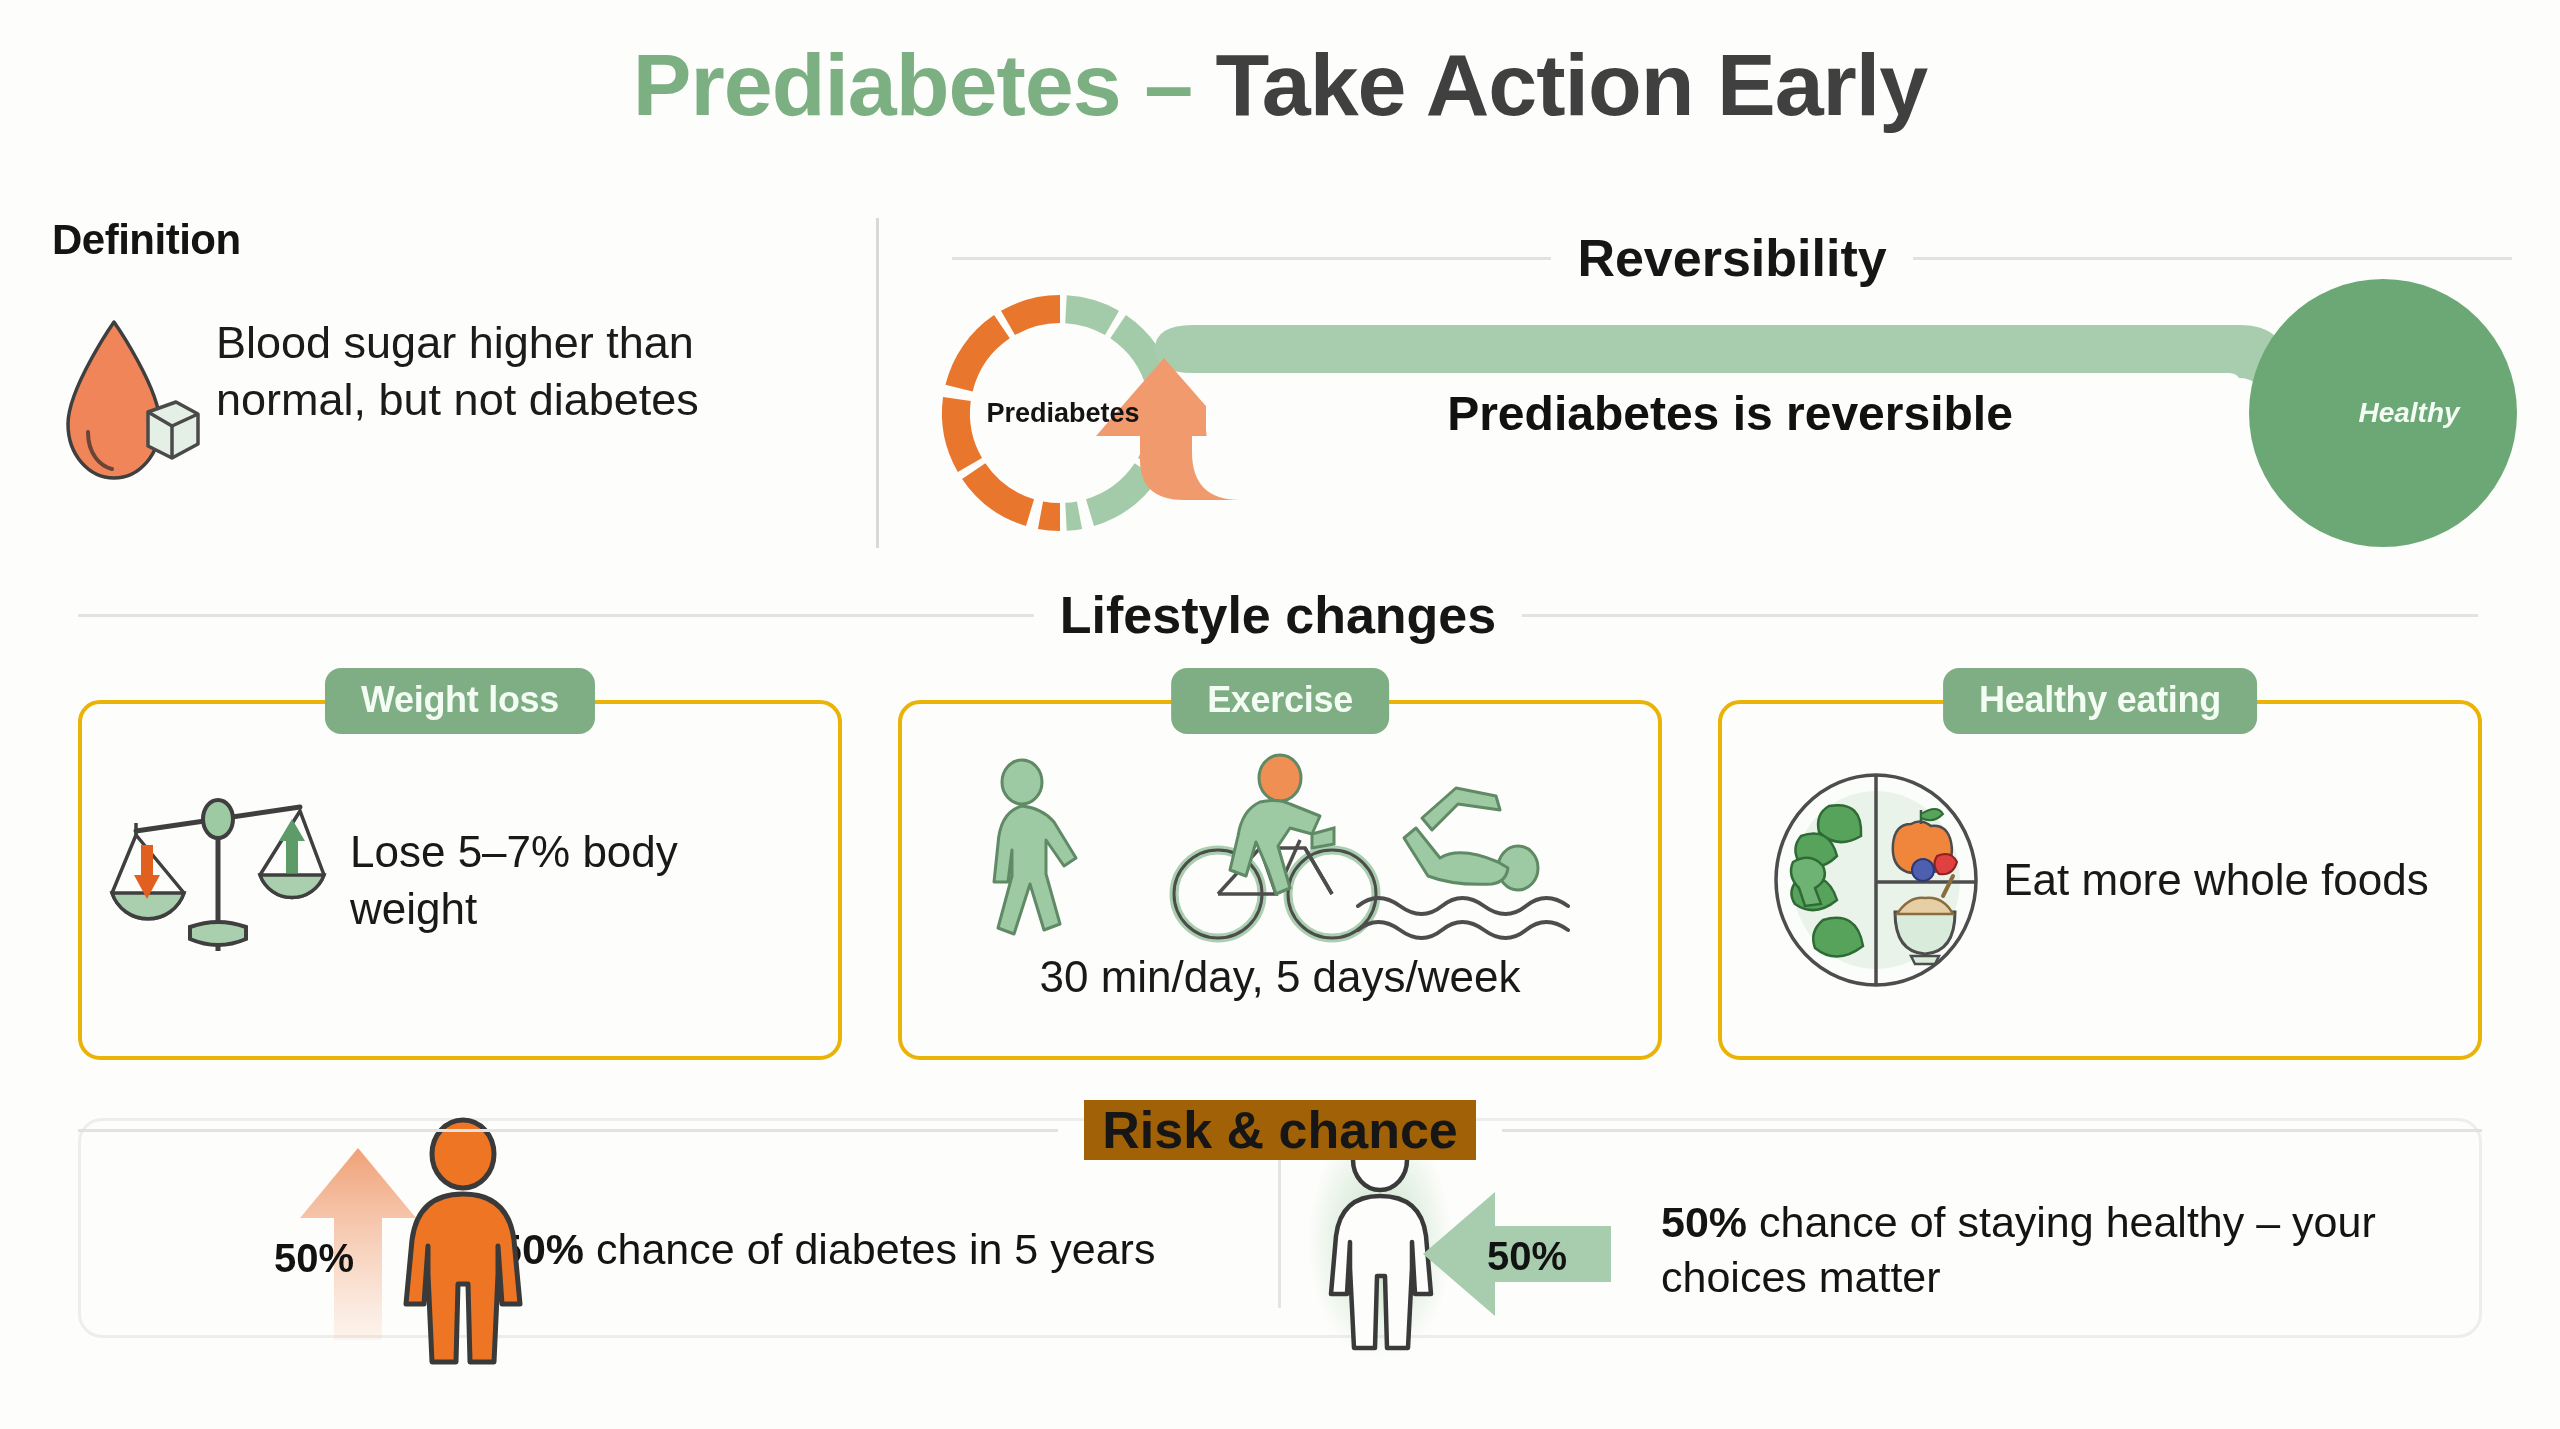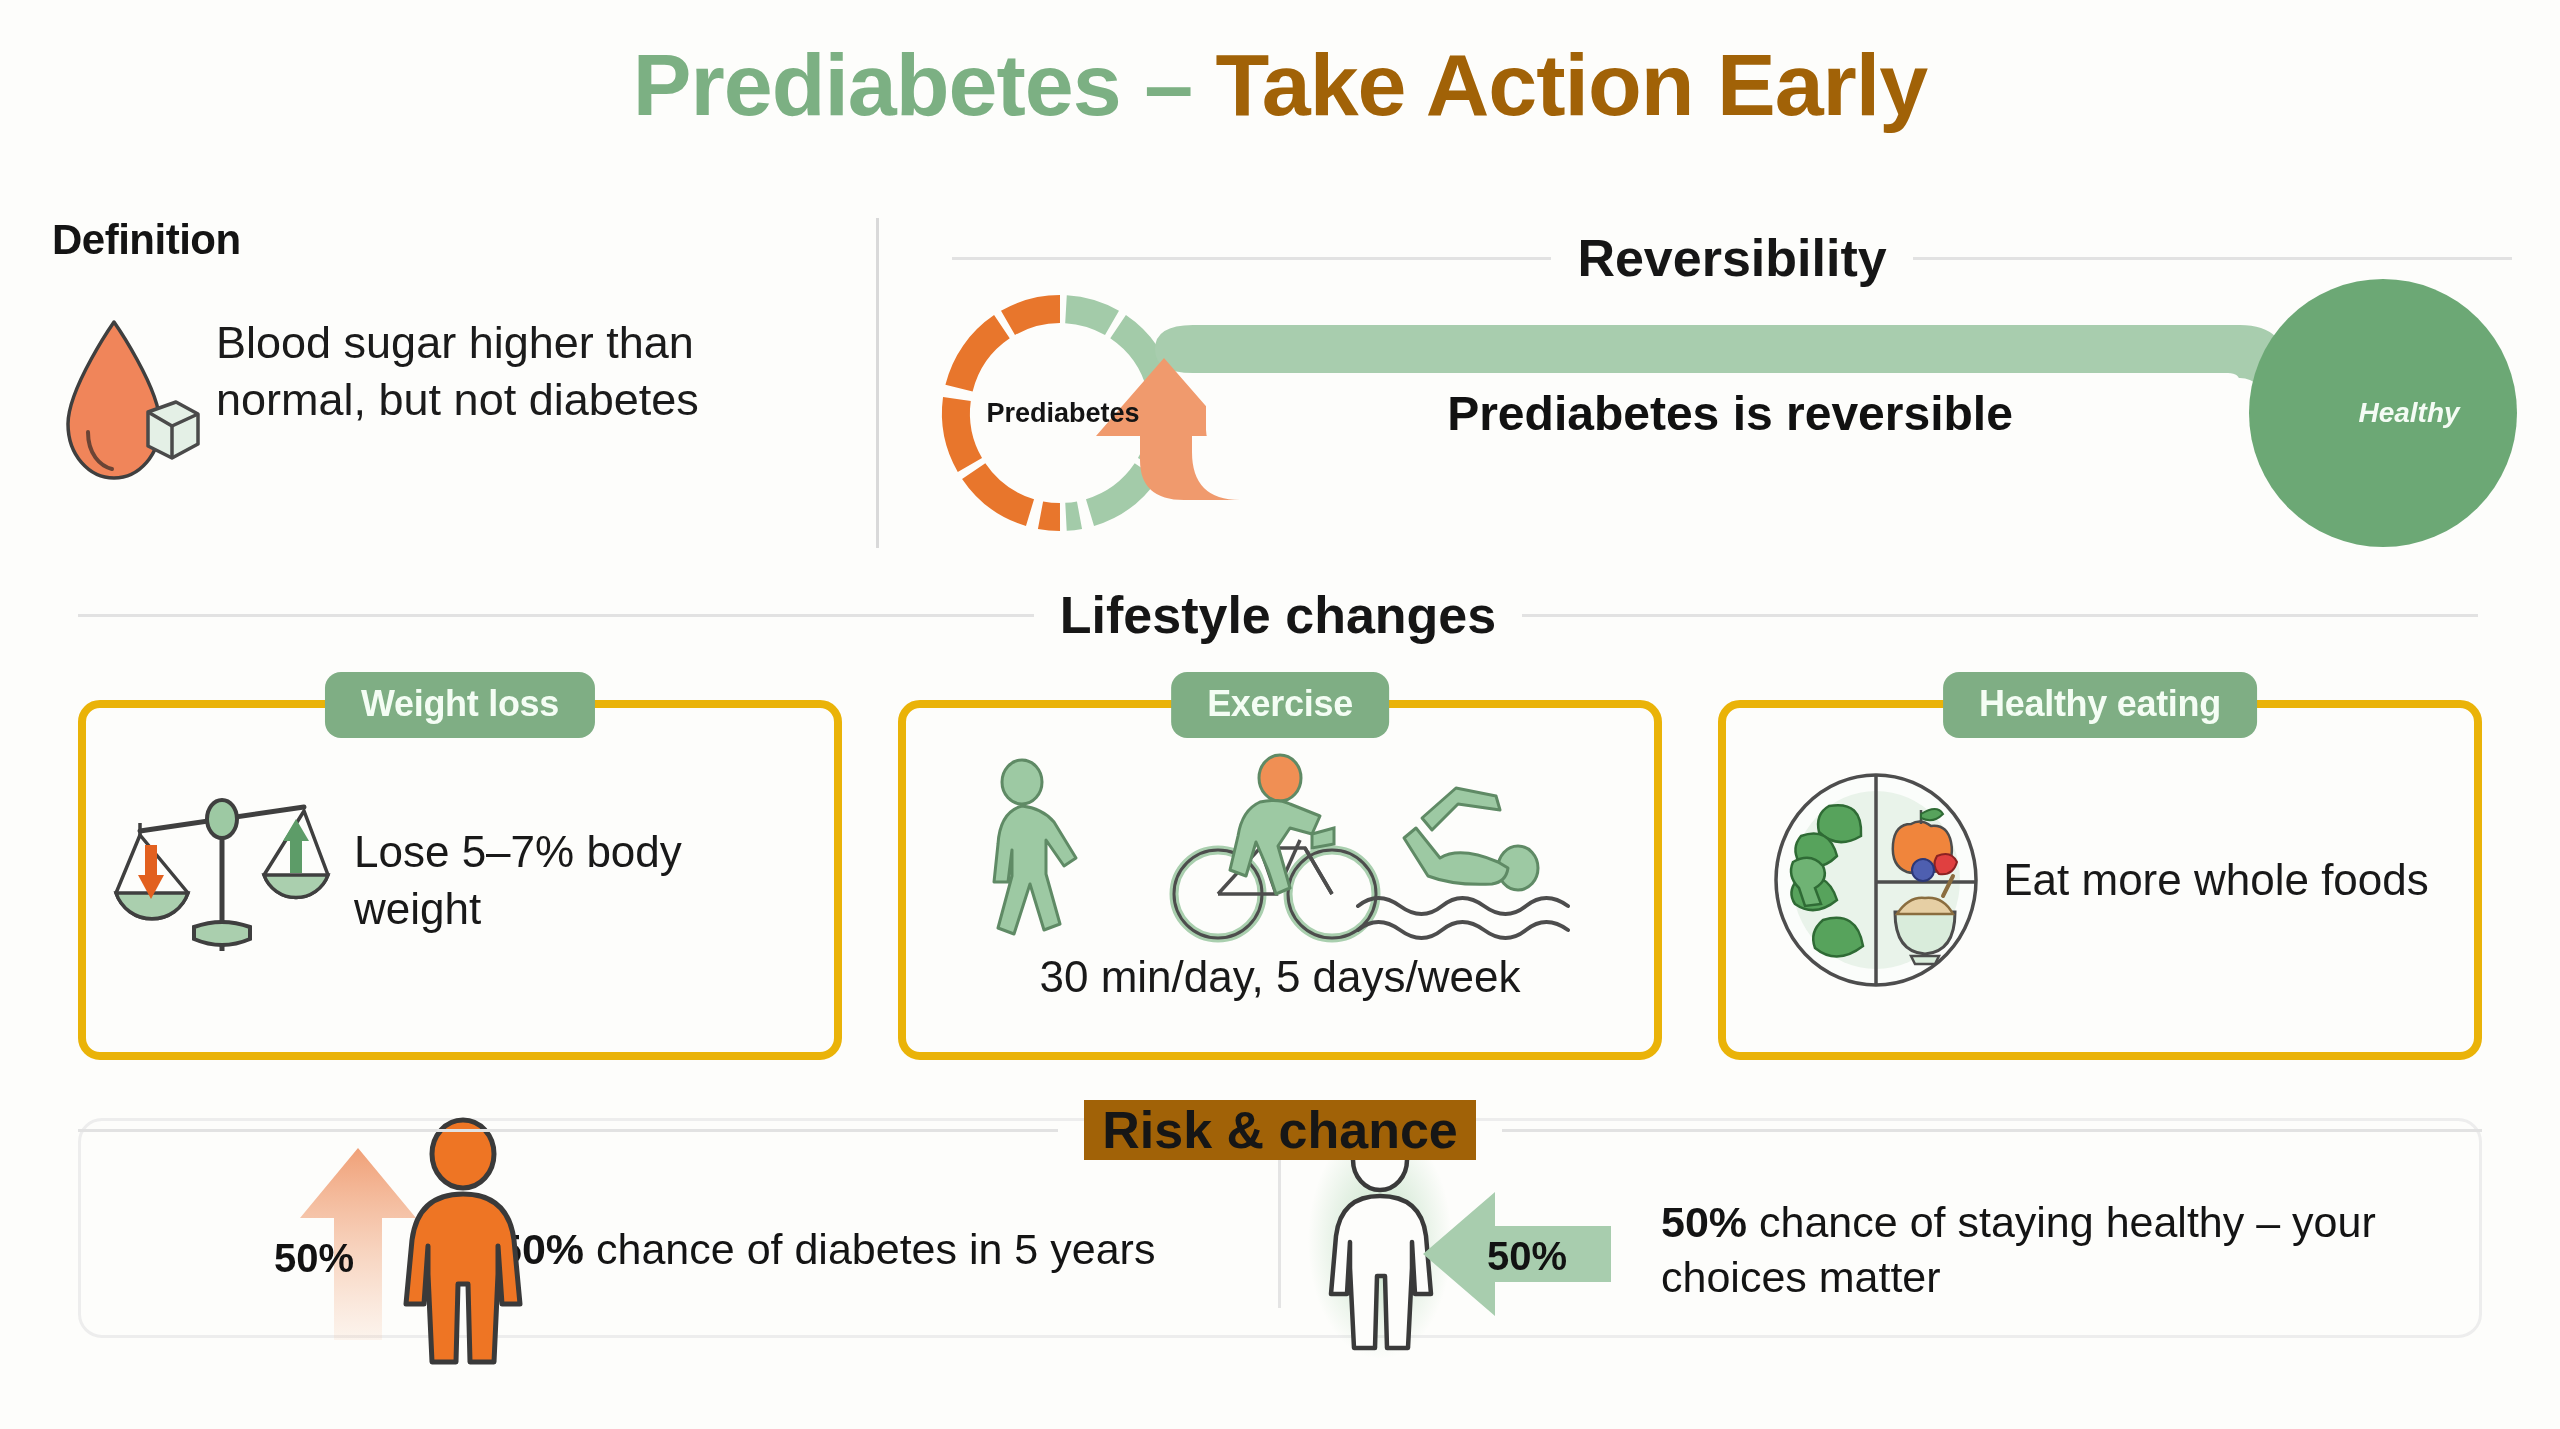--- a/index.html
+++ b/index.html
@@ -26,21 +26,21 @@
     left: 0;
     width: 100%;
     text-align: center;
     font-size: 88px;
     font-weight: 700;
     letter-spacing: -1px;
     white-space: nowrap;
   }
   .title .t-green { color: #7cb083; }
   .title .t-dash  { color: #7cb083; }
-  .title .t-orange { color: #a16207; }
+  .title .t-orange { color: #404040; }
 
   
   .rule-heading {
     position: absolute;
     display: flex;
     align-items: center;
     gap: 26px;
   }
   .rule-heading .rule {
     flex: 1 1 auto;
@@ -155,21 +155,21 @@
     left: 78px;
     top: 700px;
     width: 2404px;
     height: 360px;
     display: flex;
     gap: 56px;
   }
   .card {
     position: relative;
     flex: 1 1 0;
-    border: 8px solid #eab308;
+    border: 4px solid #eab308;
     border-radius: 22px;
     background: #fdfdfb;
     display: flex;
     flex-direction: column;
     align-items: center;
     justify-content: center;
   }
   .card-badge {
     position: absolute;
     top: -36px;

